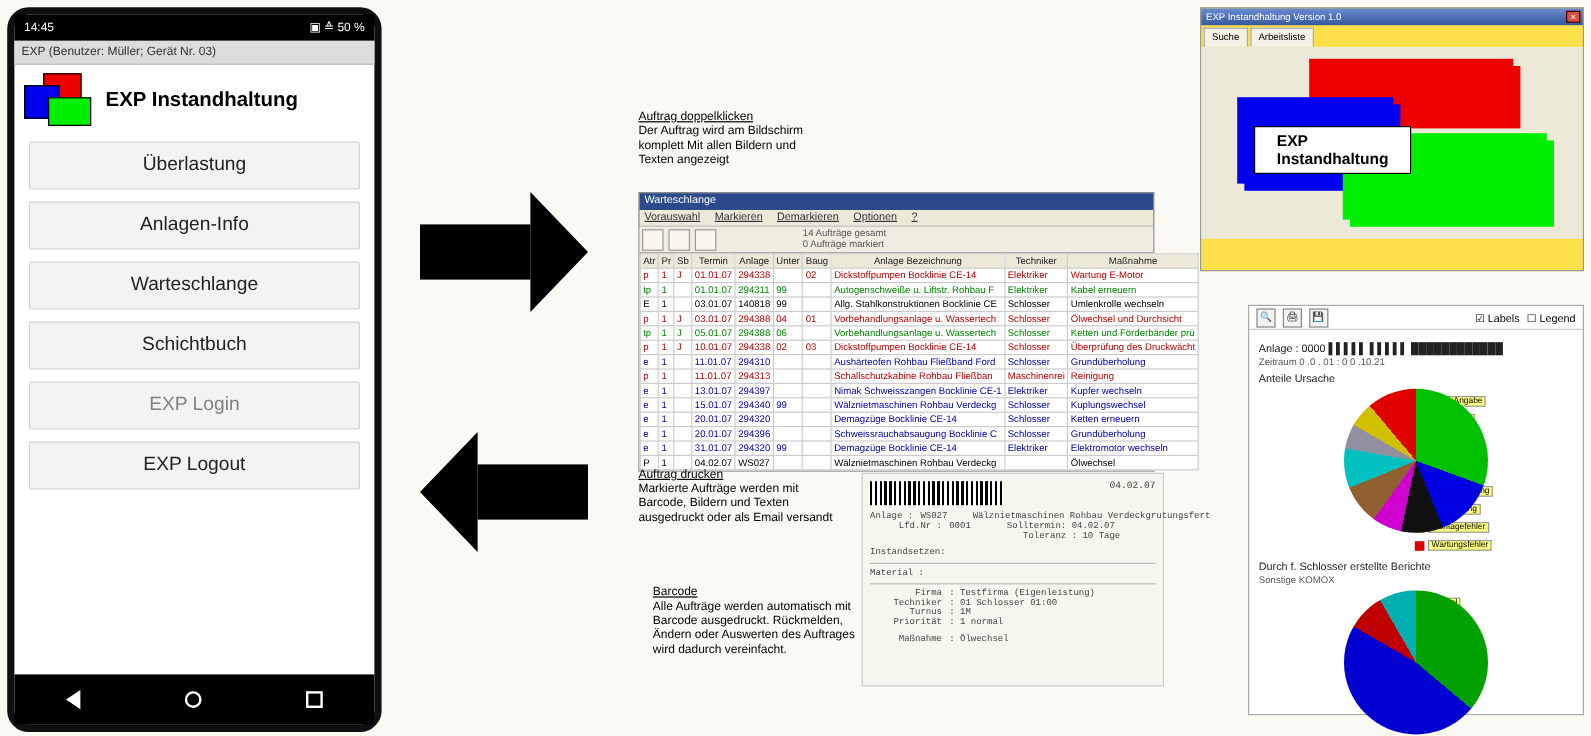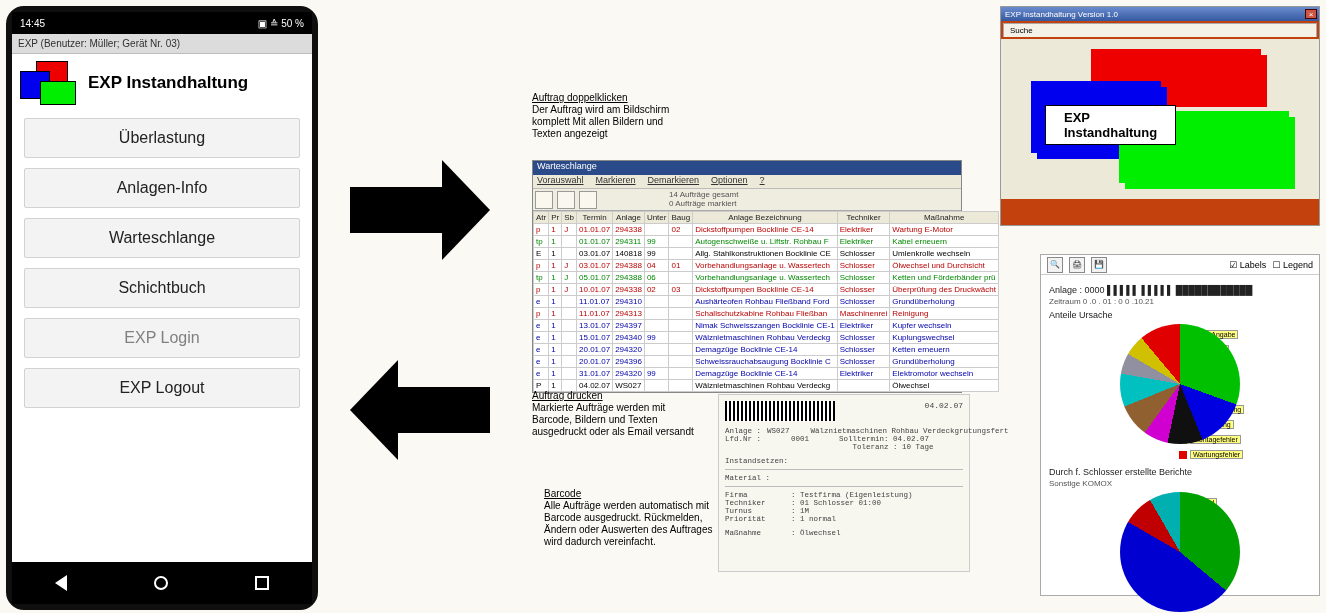--- a/index.html
+++ b/index.html
@@ -61,27 +61,27 @@
     position:absolute; width:140px; height:100px;
     display:flex; align-items:center;
   }
   .arrow .shaft { flex:1; height:46px; background:#000;}
   .arrow .head-r { width:0;height:0;border-top:50px solid transparent;border-bottom:50px solid transparent;border-left:48px solid #000;}
   .arrow .head-l { width:0;height:0;border-top:50px solid transparent;border-bottom:50px solid transparent;border-right:48px solid #000;}
 
   
   .winapp {
     position:absolute; left:1000px; top:6px; width:320px; height:220px;
-    border:1px solid #999; background:#c2410c; font-size:9px;
+    border:1px solid #999; background:#fde047; font-size:9px;
   }
   .win-title { height:14px; background:linear-gradient(#6a8ccf,#35599f); color:#fff; padding-left:4px; font-size:8px; display:flex; align-items:center; justify-content:space-between;}
   .win-title .x { width:12px;height:10px;background:#c54;border:1px solid #400;color:#fff;text-align:center;line-height:9px;font-size:8px;margin-right:2px;}
   .win-toolbar { height:26px; background:#e6e3d3; border-bottom:1px solid #aaa; display:flex; gap:2px; padding:2px;}
   .tb-btn { padding:2px 5px; border:1px solid #aaa; background:#f4f2e6; font-size:8px; display:flex; align-items:center;}
-  .win-tabs { height:18px; display:flex; gap:2px; padding:2px 2px 0 2px; font-size:8px;flex-direction:column;}
+  .win-tabs { height:18px; display:flex; gap:2px; padding:2px 2px 0 2px; font-size:8px;}
   .win-tab { padding:2px 6px; border:1px solid #aaa; border-bottom:none; background:#f4f2e6;}
   .win-body { position:relative; height:160px; background:#ece9d8;}
   .win-logo { position:absolute; left:30px; top:10px;}
   .wl-shadow { position:absolute; background:#b9b7a6; transform:translate(6px,6px);}
   .wl-red   { position:absolute; left:60px; top:0; width:170px; height:52px; background:#e00;}
   .wl-blue  { position:absolute; left:0;  top:32px; width:130px; height:72px; background:#00e;}
   .wl-green { position:absolute; left:88px; top:62px; width:170px; height:72px; background:#0e0;}
   .wl-label { position:absolute; left:14px; top:56px; background:#fff; border:1px solid #000; font-weight:bold; font-size:13px; padding:4px 18px; z-index:5;}
 
   
@@ -113,21 +113,21 @@
 
   .print-sheet {
     position:absolute; left:718px; top:394px; width:252px; height:178px;
     background:#f7f6ef; border:1px solid #ccc; font-size:8px; color:#444;
     padding:6px; font-family:"Courier New",monospace;
   }
   .print-sheet .date { float:right; font-size:8px;}
   .print-sheet .bar  { height:20px; width:110px;
     background:repeating-linear-gradient(90deg,#000 0 2px,#fff 2px 4px);
     margin-bottom:6px;}
-  .print-sheet .row { display:flex; gap:6px; font-size:7.5px; white-space:nowrap;}
+  .print-sheet .row { display:flex; gap:6px; font-size:7.5px; white-space:nowrap;text-align:right;}
   .print-sheet .row .lbl { width:60px;}
   .print-sheet hr { border:none; border-top:1px solid #bbb; margin:4px 0;}
 
   
   .charts {
     position:absolute; left:1040px; top:254px; width:280px; height:342px;
     border:1px solid #aaa; background:#fff; font-size:9px;
   }
   .charts-tb { height:20px; border-bottom:1px solid #ccc; display:flex; align-items:center; gap:6px; padding:0 6px;}
   .ct-btn { width:16px; height:16px; border:1px solid #888; background:#f2f2f2; font-size:8px; display:flex;align-items:center;justify-content:center;}

